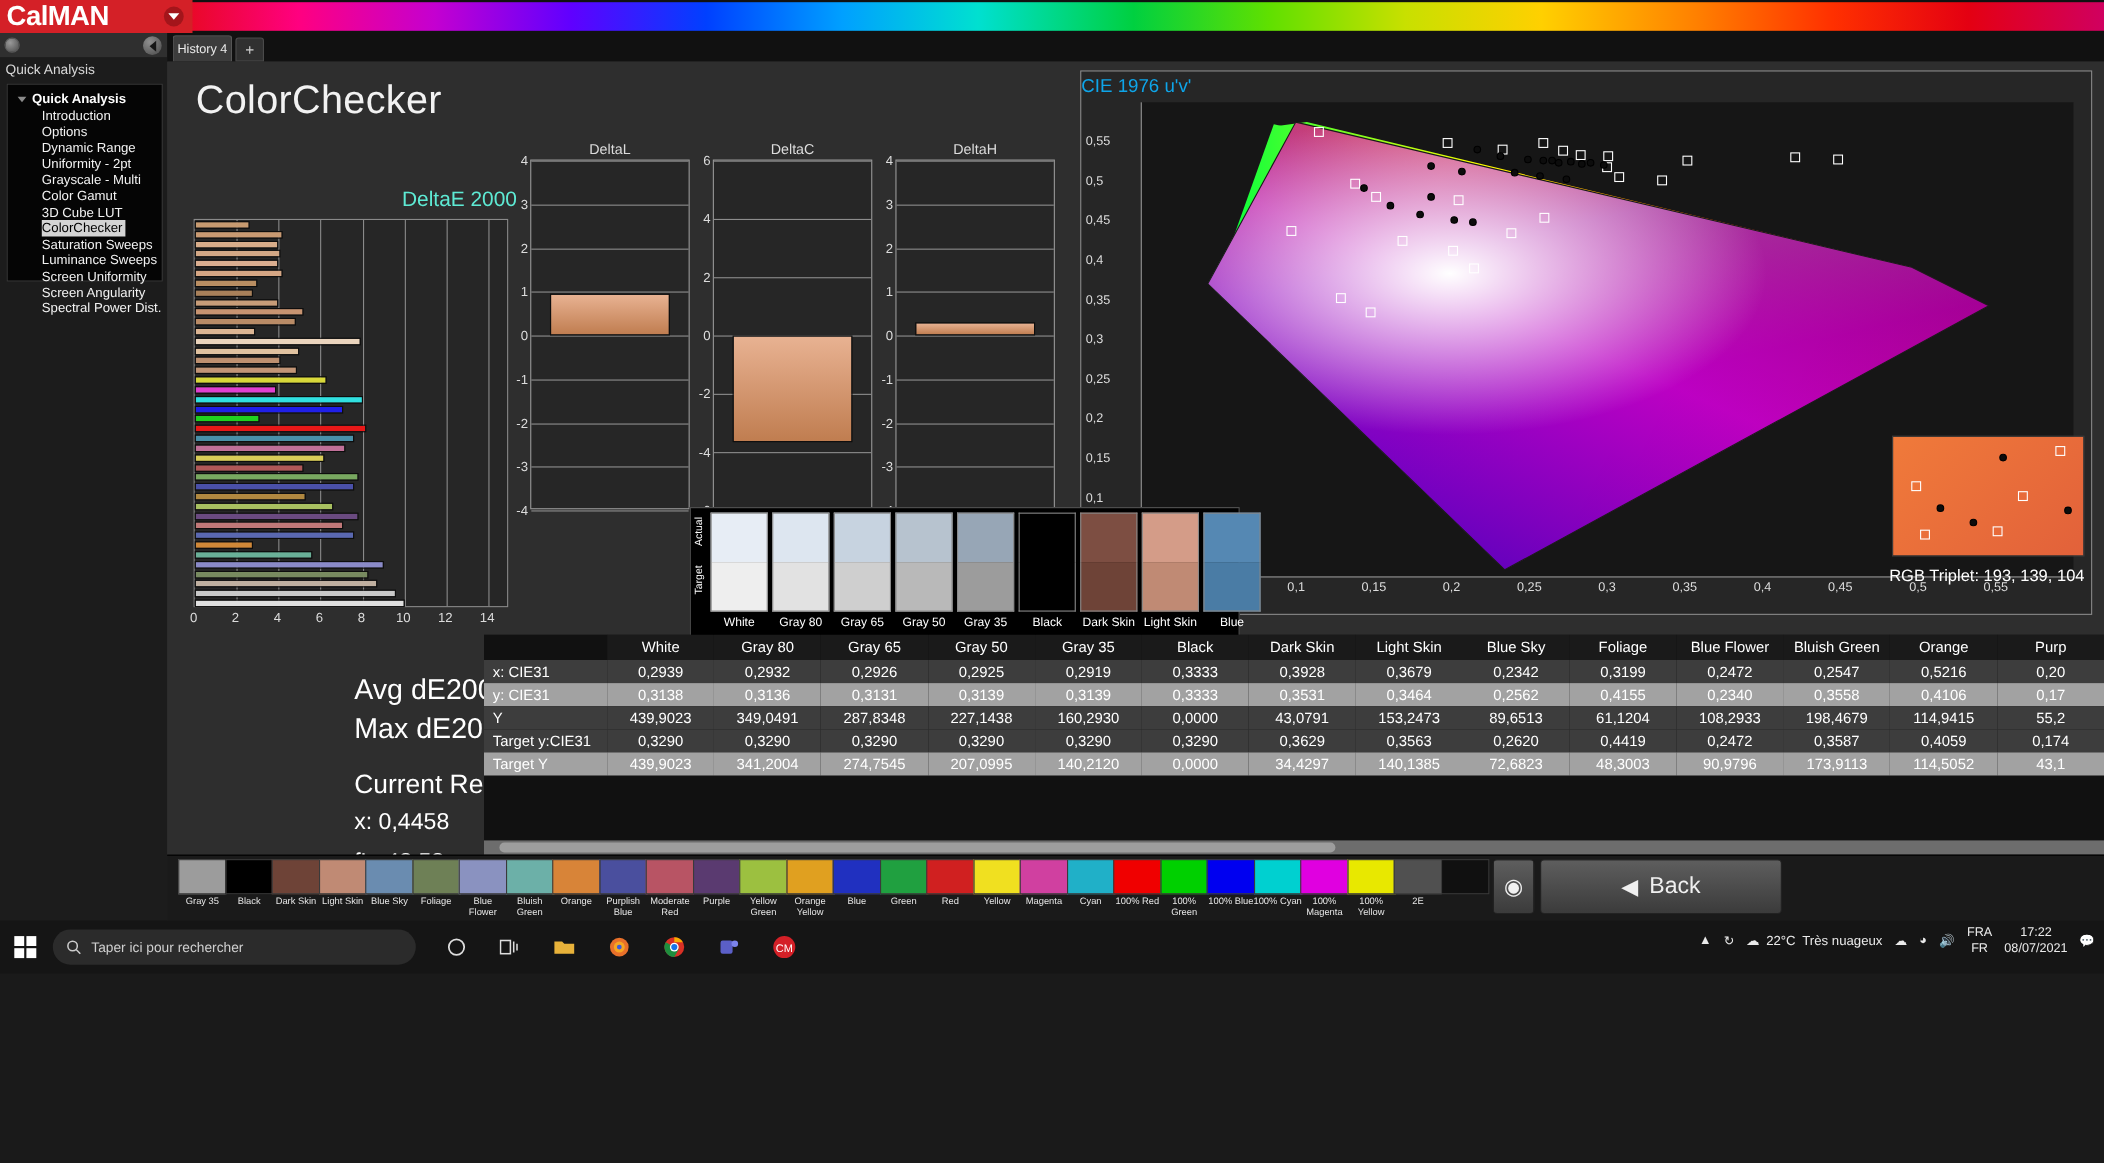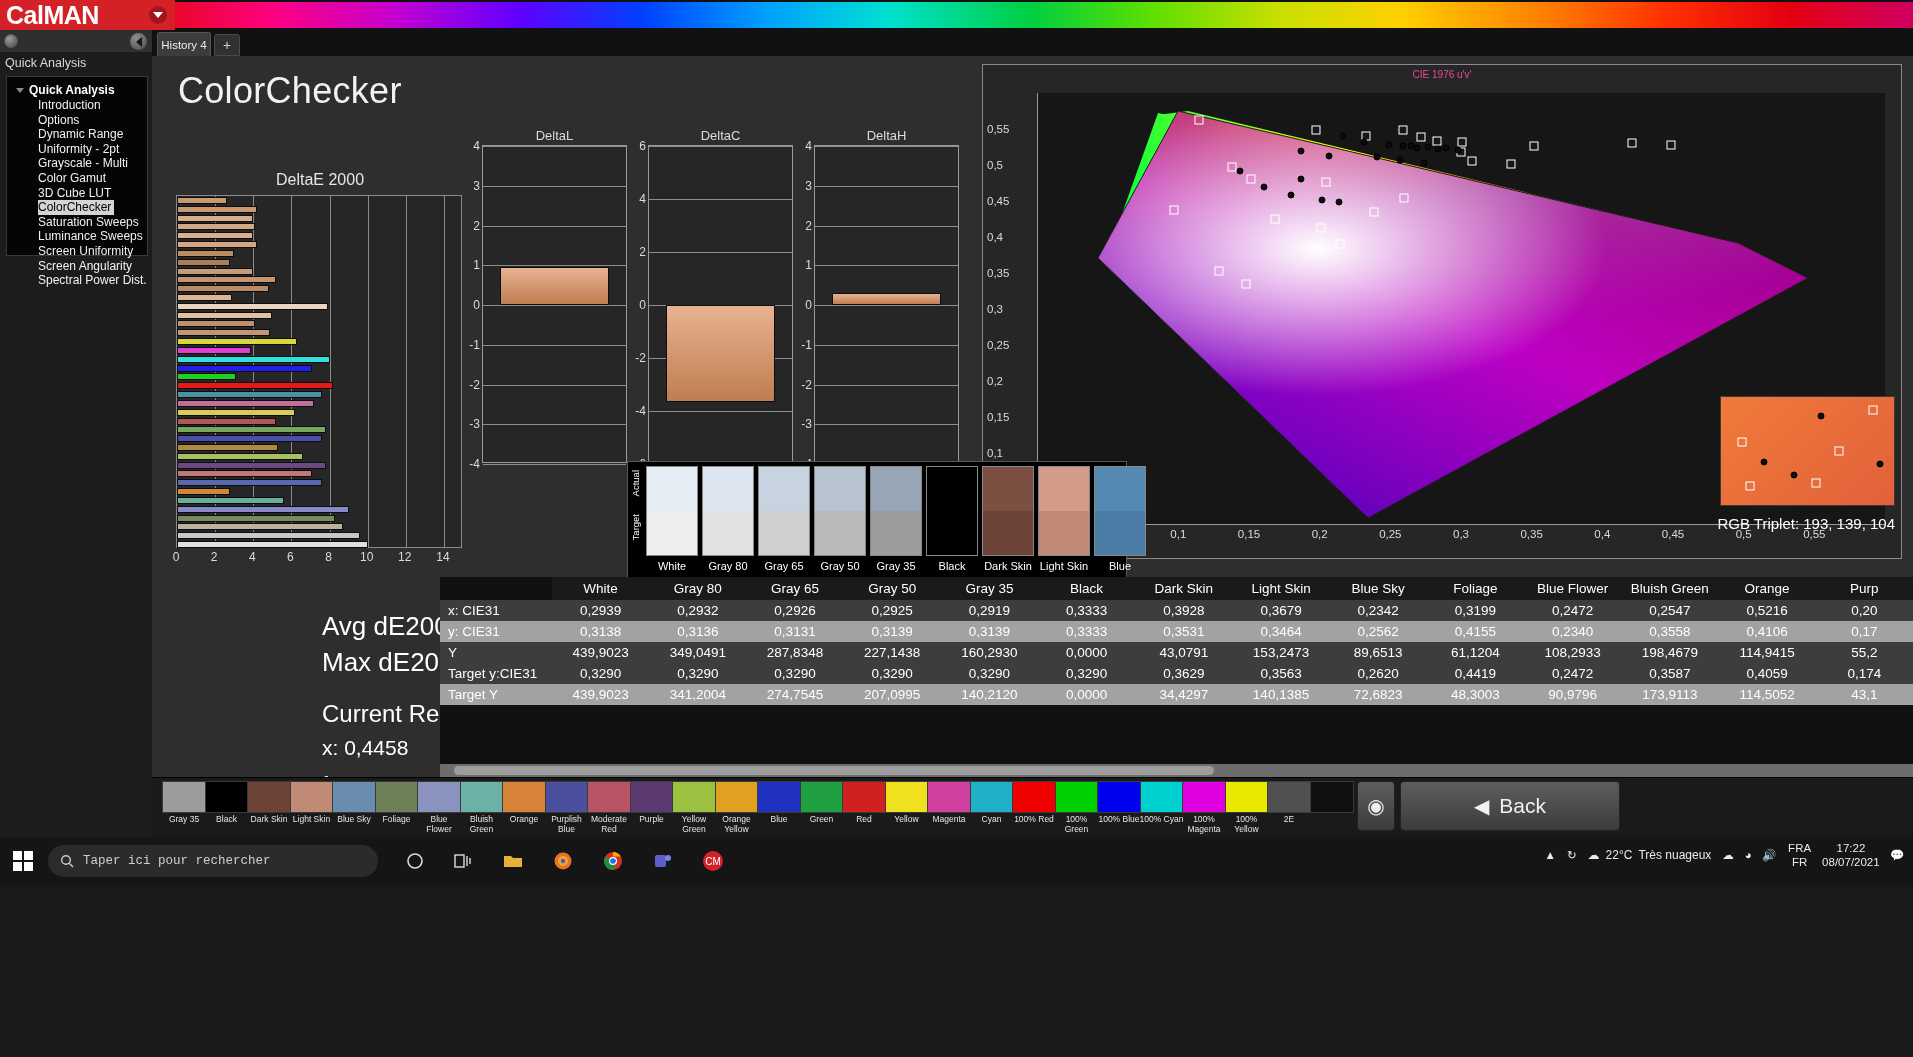--- a/index.html
+++ b/index.html
@@ -72,38 +72,38 @@
      font-size:15px; color:#e6e6e6; font-weight:bold; }
 
   
   .main { position:absolute; left:152px; top:56px; width:1761px; height:721px; background:#2e2e2e; }
 
   .title-big { position:absolute; left:26px; top:14px; font-size:36px; font-weight:300; color:#f2f2f2; letter-spacing:0.3px; }
   .subtitle { position:absolute; left:26px; top:62px; width:300px; font-size:15px; color:#ddd; line-height:21px; }
 
   
   .de-wrap { position:absolute; left:18px; top:115px; width:300px; height:400px; }
-  .de-title { text-align:center; font-size:16px; color:#e5e5e5; margin-bottom:6px; }
+  .de-title { text-align:right; font-size:19px; color:#5eead4; margin-bottom:6px; }
   .de-plot { position:relative; width:286px; height:353px; margin-left:6px; background:#262626; border:1px solid #8a8a8a; }
   .de-grid { position:absolute; top:0; bottom:0; width:1px; background:#8a8a8a; }
   .de-bar { position:absolute; height:7px; border:1px solid #0d0d0d; left:0; }
   .de-axis { position:relative; width:286px; margin-left:6px; height:18px; }
   .de-tick { position:absolute; font-size:12px; color:#dcdcdc; transform:translateX(-50%); top:2px; }
 
   
   .sc { position:absolute; top:72px; }
   .sc-title { text-align:center; font-size:13px; color:#dcdcdc; margin-bottom:2px; }
   .sc-plot { position:relative; background:#262626; border:1px solid #9a9a9a; }
   .sc-line { position:absolute; left:0; right:0; height:1px; background:#8d8d8d; }
   .sc-ylab { position:absolute; right:100%; margin-right:3px; font-size:12px; color:#dcdcdc; transform:translateY(-50%); white-space:nowrap; }
   .sc-bar { position:absolute; background:linear-gradient(#e8b292,#c07d50); border:1px solid #0d0d0d; }
 
   
   .cie { position:absolute; left:830px; top:8px; width:920px; height:495px; background:#262626; border:1px solid #8a8a8a; }
-  .cie-title { text-align:center; font-size:10px; color:#ec4899; padding-top:4px; }
+  .cie-title { font-size:17px; color:#0ea5e9; padding-top:4px; }
   .cie-plot { position:absolute; left:54px; top:28px; width:848px; height:432px; background:#161616; border-left:1px solid #9a9a9a; border-bottom:1px solid #9a9a9a; overflow:hidden; }
   .cie-ytick { position:absolute; left:4px; font-size:11.5px; color:#dcdcdc; transform:translateY(-50%); }
   .cie-xtick { position:absolute; top:463px; font-size:11.5px; color:#dcdcdc; transform:translateX(-50%); }
   .pt-sq { position:absolute; width:9px; height:9px; border:1.6px solid #fff; background:transparent; transform:translate(-50%,-50%); }
   .pt-ci { position:absolute; width:7px; height:7px; border-radius:50%; background:#0c0c0c; border:1px solid #000; transform:translate(-50%,-50%); }
   .rgb-inset { position:absolute; right:6px; bottom:52px; width:175px; height:110px;
         background:linear-gradient(135deg,#f07a3a,#e2613a); border:1px solid #3a3a3a; }
   .rgb-label { position:absolute; right:6px; bottom:26px; font-size:15px; color:#fff; }
 
   
@@ -153,21 +153,21 @@
         color:#f0f0f0; font-size:20px; }
   .navlbl { font-size:21px; }
 
   
   .taskbar { position:absolute; left:0; top:837px; width:1913px; height:220px; background:#1a1a1a; }
   .tb { position:absolute; left:0; top:0; width:1913px; height:48px; background:#151515; }
   .tb-start { position:absolute; left:5px; top:6px; width:36px; height:36px; display:flex; align-items:center; justify-content:center; }
   .winlogo { width:20px; height:20px; display:grid; grid-template-columns:1fr 1fr; grid-template-rows:1fr 1fr; gap:2px; }
   .winlogo div { background:#fff; }
   .tb-search { position:absolute; left:48px; top:8px; width:330px; height:32px; background:#2b2b2b; border-radius:16px;
-        display:flex; align-items:center; padding-left:12px; gap:9px;font-family:Liberation Mono, monospace; }
+        display:flex; align-items:center; padding-left:12px; gap:9px; }
   .tb-search span.ph { font-size:12.5px; color:#cfcfcf; }
   .tb-icon { position:absolute; top:9px; width:30px; height:30px; display:flex; align-items:center; justify-content:center; border-radius:3px; }
   .tray { position:absolute; right:8px; top:4px; display:flex; align-items:center; gap:11px; color:#eaeaea; font-size:11.5px; }
   .tray-clock { text-align:center; line-height:14px; font-size:11.5px; }
   .weather { display:flex; align-items:center; gap:6px; font-size:12px; }
 </style>
 </head>
 <body>
 
 <div id="app">

